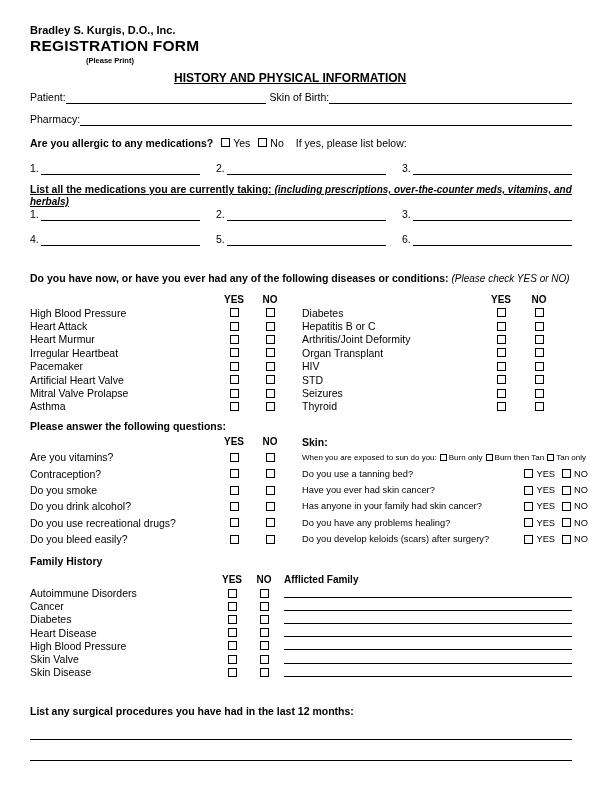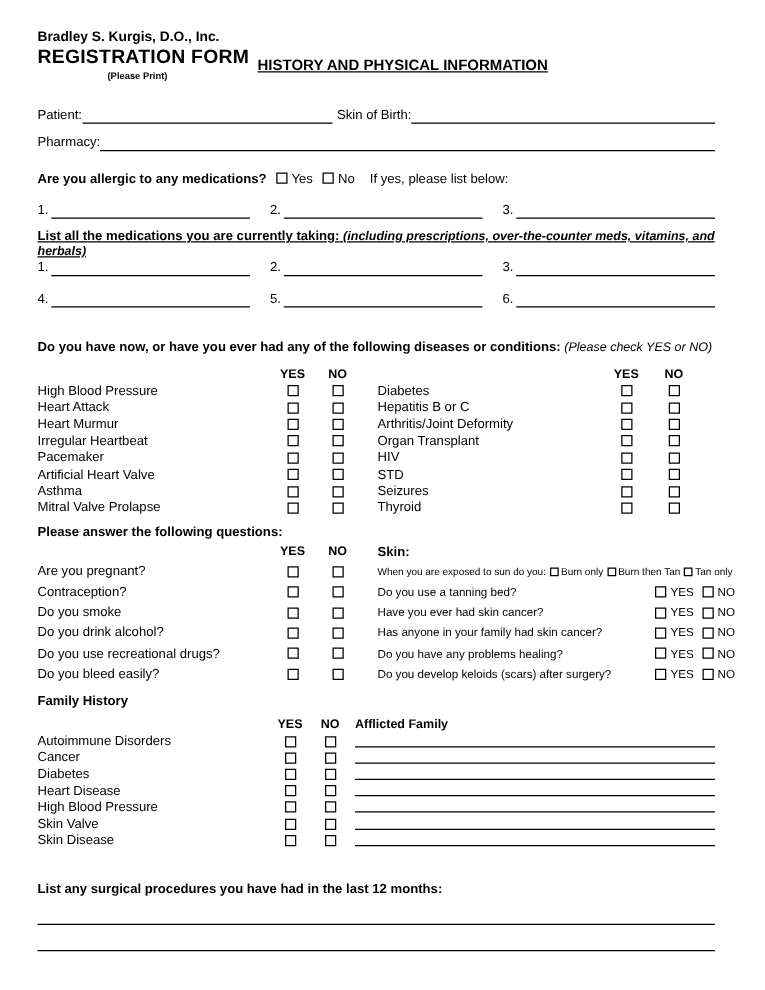--- a/index.html
+++ b/index.html
@@ -14,26 +14,26 @@
   .page { width: 612px; height: 792px; padding: 24px 40px 0 30px; position: relative; background: #fff; }
   .b { font-weight: bold; }
   .i { font-style: italic; }
 
   
   .header { position: relative; height: 46px; }
   .practice { font-weight: bold; font-size: 11px; }
   .form-title { font-weight: bold; font-size: 15.5px; letter-spacing: 0.2px; margin-top: 1px; }
   .print-note { font-weight: bold; font-size: 7.5px; margin-left: 56px; margin-top: 1px; }
   .page-title {
-    position: absolute; left: 48%; top: 21px; transform: translateX(-50%);
-    font-weight: bold; font-size: 12px; text-decoration: underline; white-space: nowrap; margin-left: 32px;
+    position: absolute; left: 48%; top: 47px; transform: translateX(-50%);
+    font-weight: bold; font-size: 12px; text-decoration: underline; white-space: nowrap;
   }
 
   
-  .linerow { display: flex; align-items: flex-start; height: 18px; }
+  .linerow { display: flex; align-items: flex-end; height: 18px; }
   .lbl { white-space: nowrap; line-height: 13px; }
   .fill { flex: 1 1 auto; border-bottom: 1px solid #000; height: 13px; }
   .fill-patient { flex: 0 0 200px; margin-right: 4px; }
   .gap8 { margin-left: 8px; }
   .gap12 { margin-left: 12px; }
 
   
   .cb { display: inline-block; width: 9px; height: 9px; border: 1px solid #000; background: #fff; flex: none; }
   .cb.sm { width: 7px; height: 7px; }
   .cbtxt { margin-left: 3px; line-height: 12px; }
@@ -218,30 +218,30 @@
       <div class="trow">
           <span class="tlabel">Artificial Heart Valve</span>
           <span class="cbcell">
             <span class="cb"></span>
           </span>
           <span class="cbcell">
             <span class="cb"></span>
           </span>
         </div>
       <div class="trow">
+          <span class="tlabel">Mitral Valve Prolapse</span>
+          <span class="cbcell">
+            <span class="cb"></span>
+          </span>
+          <span class="cbcell">
+            <span class="cb"></span>
+          </span>
+        </div>
+      <div class="trow">
           <span class="tlabel">Asthma</span>
-          <span class="cbcell">
-            <span class="cb"></span>
-          </span>
-          <span class="cbcell">
-            <span class="cb"></span>
-          </span>
-        </div>
-      <div class="trow">
-          <span class="tlabel">Mitral Valve Prolapse</span>
           <span class="cbcell">
             <span class="cb"></span>
           </span>
           <span class="cbcell">
             <span class="cb"></span>
           </span>
         </div>
     </div>
     <div class="colR">
       <div class="trow" style="height:14px;">
@@ -327,21 +327,21 @@
   <div class="b" style="margin-top:7px; height:14px;">Please answer the following questions:</div>
 
   <div class="twocol">
     <div class="colL">
       <div class="trow" style="height:15px;">
         <span class="tlabel"></span>
         <span class="cbcell hd">YES</span>
         <span class="cbcell hd">NO</span>
       </div>
       <div class="trow qrow">
-          <span class="tlabel">Are you pregnant?</span>
+          <span class="tlabel">Are you vitamins?</span>
           <span class="cbcell">
             <span class="cb"></span>
           </span>
           <span class="cbcell">
             <span class="cb"></span>
           </span>
         </div>
       <div class="trow qrow">
           <span class="tlabel">Contraception?</span>
           <span class="cbcell">

